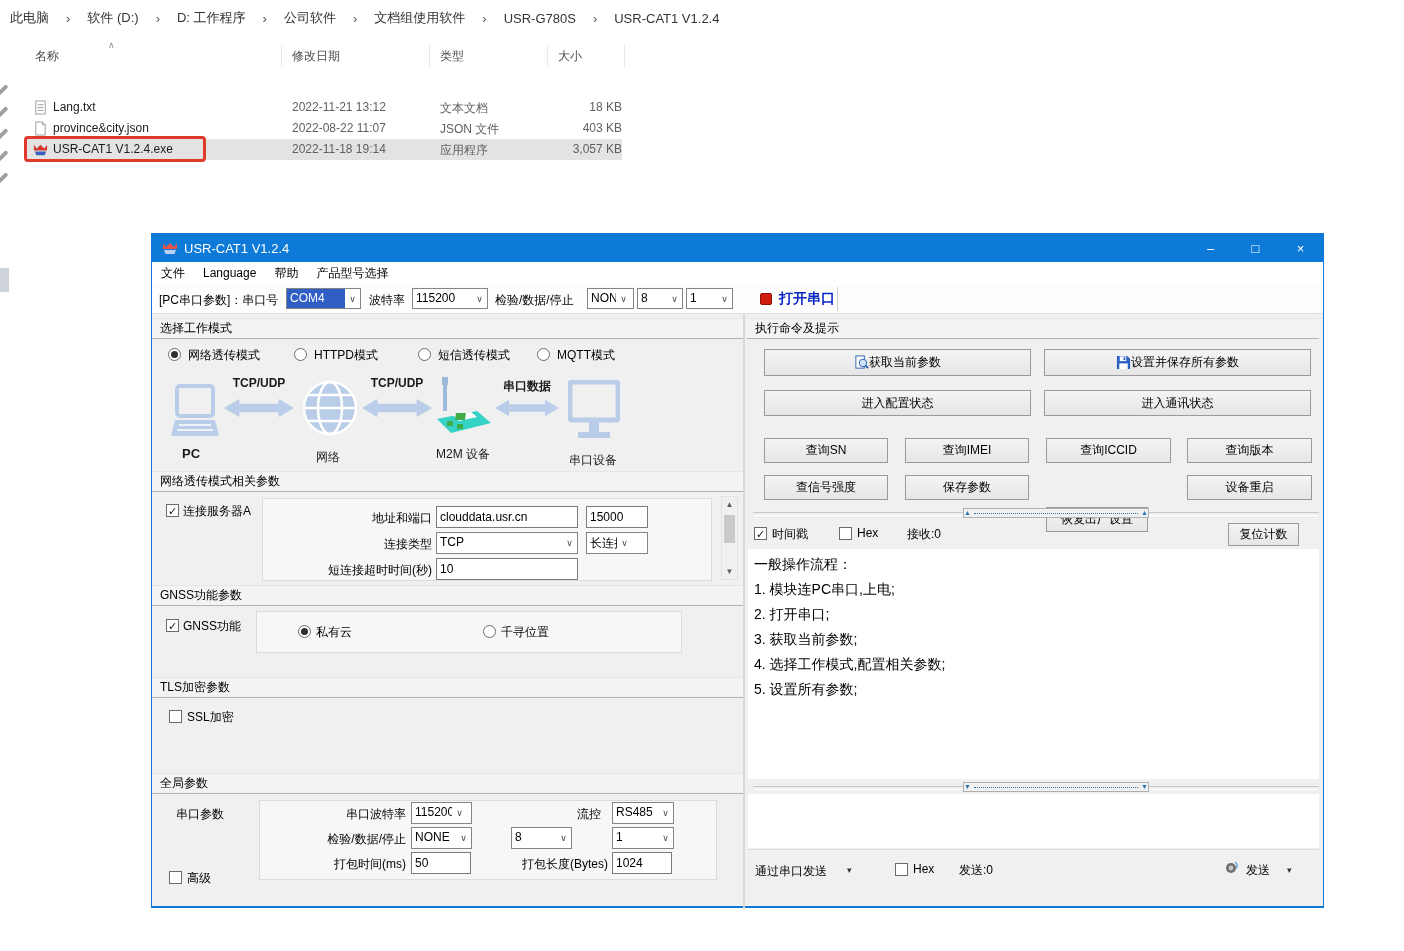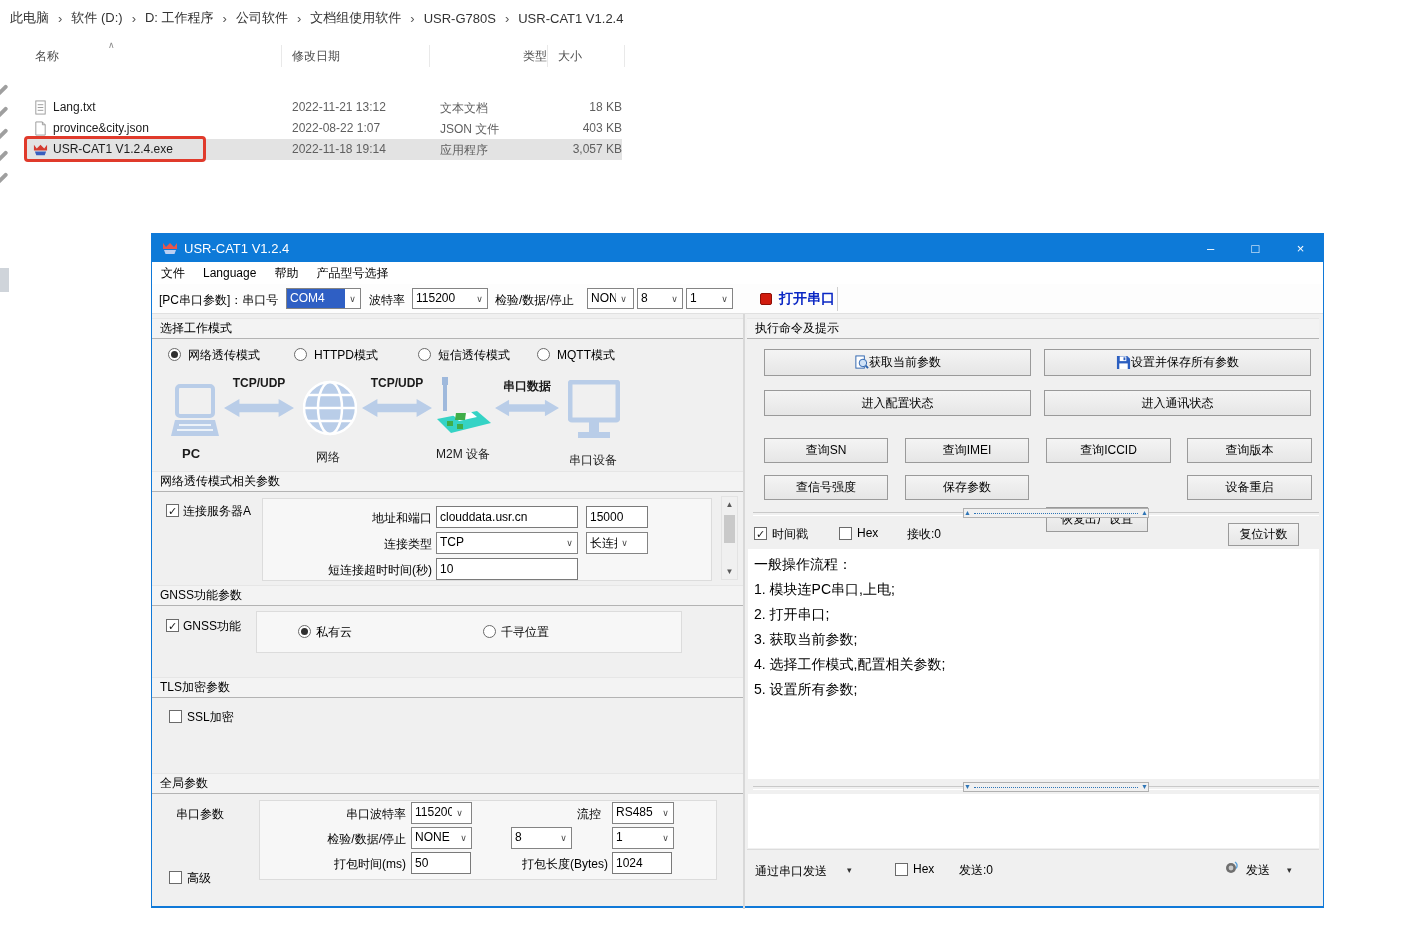--- a/index.html
+++ b/index.html
@@ -1,21 +1,21 @@
 <!DOCTYPE html>
 <html><head>
 <meta charset="utf-8">
 <style>
   * { margin:0; padding:0; box-sizing:border-box; }
   html,body { background:#fff; }
   body { font-family:"Liberation Sans","DejaVu Sans",sans-serif; color:#000; }
   #screen { position:relative; width:1404px; height:951px; background:#fff; overflow:hidden; }
 
   
-  .crumbbar { position:absolute; left:10px; top:8px; height:20px; display:flex; align-items:center; gap:9px; font-size:13px; color:#333; }
+  .crumbbar { position:absolute; left:10px; top:8px; height:20px; display:flex; align-items:center; gap:17px; font-size:13px; color:#333; }
   .crumb { white-space:nowrap; cursor:default; }
   .crumb-sep { color:#555; font-size:13px; }
   .fl-header { position:absolute; top:45px; height:22px; font-size:12px; color:#4d4d4d; }
   .fl-col { position:absolute; top:0; height:22px; line-height:22px; border-right:1px solid #e9e9e9; padding-left:10px; }
   .sortcaret { position:absolute; left:108px; top:40px; font-size:9px; color:#8a8a8a; }
   .fl-row { position:absolute; left:25px; width:597px; height:21px; font-size:12px; }
   .fl-row.sel { background:#e3e3e3; }
   .fl-icon { position:absolute; left:8px; top:3px; width:15px; height:15px; }
   .fl-name { position:absolute; left:28px; top:3px; color:#1c1c1c; white-space:nowrap; }
   .fl-date { position:absolute; left:267px; top:3px; color:#5f5f5f; }
@@ -95,21 +95,21 @@
   <div class="pin" style="top:88px;"></div>
   <div class="pin" style="top:110px;"></div>
   <div class="pin" style="top:132px;"></div>
   <div class="pin" style="top:154px;"></div>
   <div class="pin" style="top:176px;"></div>
   <div class="navrect"></div>
 
   <div class="fl-header" style="left:25px; width:600px;">
     <div class="fl-col" style="left:0; width:257px;"><span>名称</span></div>
     <div class="fl-col" style="left:257px; width:148px;"><span>修改日期</span></div>
-    <div class="fl-col" style="left:405px; width:118px;text-align:right;"><span>类型</span></div>
+    <div class="fl-col" style="left:405px; width:118px;"><span>类型</span></div>
     <div class="fl-col" style="left:523px; width:77px;"><span>大小</span></div>
   </div>
   <span class="sortcaret">∧</span>
 
 
   <div class="fl-row" style="top:97px;">
     <svg class="fl-icon" viewBox="0 0 16 16">
         <rect x="3" y="1" width="10" height="14" fill="#fff" stroke="#9a9a9a"></rect>
         <line x1="5" y1="5" x2="11" y2="5" stroke="#9a9a9a"></line>
         <line x1="5" y1="8" x2="11" y2="8" stroke="#9a9a9a"></line>
@@ -120,21 +120,21 @@
     <span class="fl-type">文本文档</span>
     <span class="fl-size">18 KB</span>
   </div>
 
   <div class="fl-row" style="top:118px;">
     <svg class="fl-icon" viewBox="0 0 16 16">
         <path d="M3 1 H10 L13 4 V15 H3 Z" fill="#fff" stroke="#9a9a9a"></path>
         <path d="M10 1 L10 4 L13 4" fill="none" stroke="#9a9a9a"></path>
       </svg>
     <span class="fl-name">province&amp;city.json</span>
-    <span class="fl-date">2022-08-22 1:07</span>
+    <span class="fl-date">2022-08-22 11:07</span>
     <span class="fl-type">JSON 文件</span>
     <span class="fl-size">403 KB</span>
   </div>
 
   <div class="fl-row sel" style="top:139px;">
     <svg class="fl-icon" viewBox="0 0 16 16">
         <path fill="#d43b30" d="M1 3 L4 7 L8 3 L12 7 L15 3 L15 9 L1 9 Z"></path>
         <path fill="#3a5fbe" d="M2 10 L14 10 L12.5 14 L3.5 14 Z"></path>
       </svg>
     <span class="fl-name">USR-CAT1 V1.2.4.exe</span>

